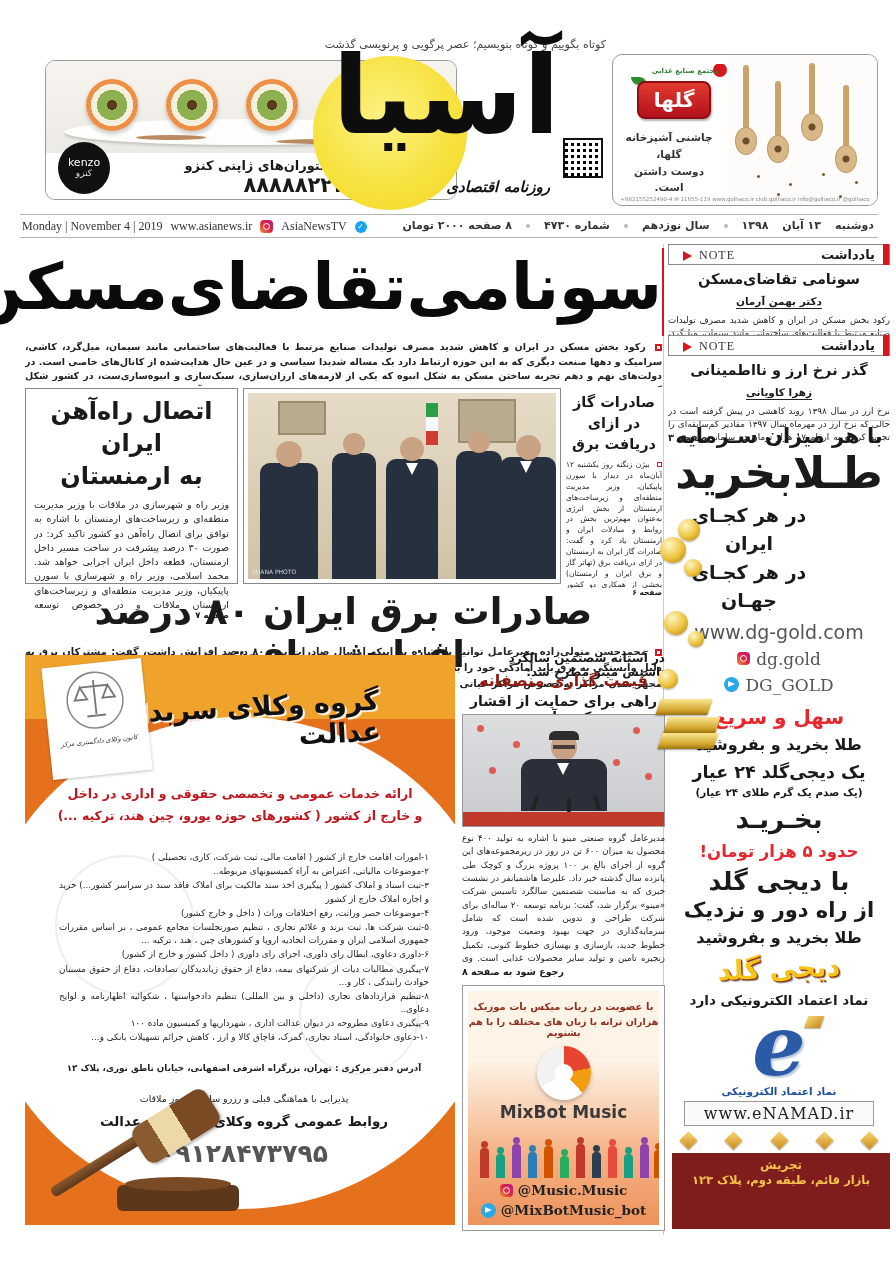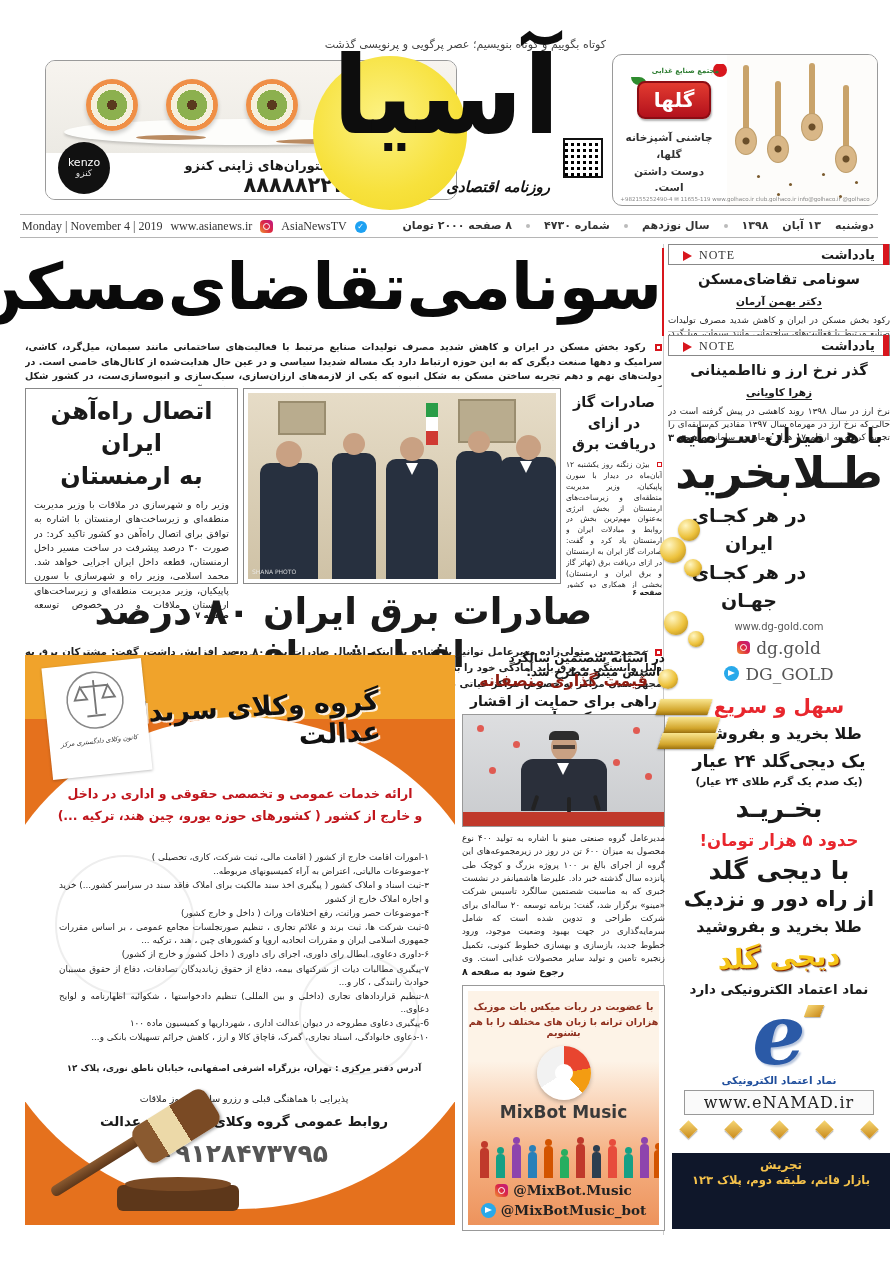--- a/index.html
+++ b/index.html
@@ -151,21 +151,21 @@
   .note-sep{left:668px;width:222px;height:1px;background:#ccc;}
 
   
   .dg{left:668px;top:424px;width:222px;text-align:center;}
   .dg-l1{font-size:21px;font-weight:bold;letter-spacing:-1px;}
   .dg-l2{font-size:44px;font-weight:bold;letter-spacing:-2px;line-height:1.15;}
   .dg-where{margin-top:2px;font-size:19px;font-weight:bold;line-height:1.5;text-align:center;padding-right:60px;}
   .coins{position:absolute;right:172px;top:95px;width:60px;height:230px;}
   .coin{position:absolute;border-radius:50%;background:radial-gradient(circle at 35% 30%,#fff6c2,#edc23c 55%,#a87c16);box-shadow:0 1px 2px rgba(0,0,0,.3);}
   .bar{position:absolute;height:16px;background:linear-gradient(#f9e690,#d3a62c 70%,#9c7210);transform:skewX(-18deg);box-shadow:0 1px 2px rgba(0,0,0,.35);}
-  .dg-site{margin-top:6px;font-size:10px;color:#555;direction:ltr;}
+  .dg-site{margin-top:6px;font-size:19px;color:#555;direction:ltr;}
   .dg-handle{display:flex;align-items:center;justify-content:center;gap:6px;direction:ltr;font-size:17px;color:#555;margin-top:6px;font-family:"DejaVu Serif",serif;}
   .dg-fast{margin-top:10px;font-size:20px;font-weight:bold;color:#e8262d;}
   .dg-t1{font-size:16px;font-weight:bold;margin-top:6px;}
   .dg-t2{font-size:17.5px;font-weight:bold;margin-top:8px;}
   .dg-t3{font-size:10.5px;font-weight:bold;margin-top:4px;}
   .dg-buy{font-size:26px;font-weight:bold;margin-top:6px;letter-spacing:2px;}
   .dg-price{font-size:16.5px;font-weight:bold;color:#e8262d;margin-top:8px;}
   .dg-t4{font-size:25px;font-weight:bold;margin-top:6px;}
   .dg-t5{font-size:21px;font-weight:bold;margin-top:2px;letter-spacing:-1px;}
   .dg-t6{font-size:16px;font-weight:bold;margin-top:6px;}
@@ -173,21 +173,21 @@
   .dg-enamad{font-size:13.5px;font-weight:bold;margin-top:8px;}
   .enamad-e{font-family:"DejaVu Serif",serif;font-style:italic;font-weight:bold;font-size:84px;line-height:.9;
             color:#2b5aa7;text-shadow:2px 2px 2px #b9c6dd;}
   .enamad-sq{position:absolute;width:16px;height:12px;background:linear-gradient(135deg,#f7d774,#c98a1b);transform:skewX(-20deg);box-shadow:1px 1px 1px rgba(0,0,0,.3);}
   .enamad-cap{font-size:10.5px;font-weight:bold;color:#1f4e9c;margin-top:2px;}
   .enamad-site{margin:4px auto 0;width:190px;border:1px solid #999;background:#fafafa;font-family:"DejaVu Serif",serif;
                font-size:16px;letter-spacing:1px;color:#222;direction:ltr;padding:2px 0;}
   .diamonds{margin-top:8px;display:flex;justify-content:space-between;padding:0 14px;}
   .dia{width:13px;height:13px;background:linear-gradient(135deg,#f7d774,#c98a1b);transform:rotate(45deg);box-shadow:1px 1px 1px rgba(0,0,0,.3);}
 
-  .tajrish{left:672px;top:1153px;width:218px;height:76px;background:#0f172a;color:#f5c24b;text-align:center;padding-top:5px;}
+  .tajrish{left:672px;top:1153px;width:218px;height:76px;background:#7f1d1d;color:#f5c24b;text-align:center;padding-top:5px;}
   .taj-l1{font-size:12px;font-weight:bold;}
   .taj-l2{font-size:11.5px;font-weight:bold;margin-top:1px;}
   .taj-phone{font-size:29px;font-weight:bold;color:#fff;letter-spacing:3px;margin-top:1px;}
 </style>
 </head>
 <body>
 
 <div class="page">
 
   <div class="abs slogan">کوتاه بگوییم و کوتاه بنویسیم؛ عصر پرگویی و پرنویسی گذشت</div>
@@ -369,21 +369,21 @@
     </div>
     <div class="law-list">
       <div>۱-امورات اقامت خارج از کشور ( اقامت مالی، ثبت شرکت، کاری، تحصیلی )</div>
       <div>۲-موضوعات مالیاتی، اعتراض به آراء کمیسیونهای مربوطه..</div>
       <div>۳-ثبت اسناد و املاک کشور ( پیگیری اخذ سند مالکیت برای املاک فاقد سند در سراسر کشور...) خرید و اجاره املاک خارج از کشور</div>
       <div>۴-موضوعات حصر وراثت، رفع اختلافات وراث ( داخل و خارج کشور)</div>
       <div>۵-ثبت شرکت ها، ثبت برند و علائم تجاری ، تنظیم صورتجلسات مجامع عمومی ، بر اساس مقررات جمهوری اسلامی ایران و مقررات اتحادیه اروپا و کشورهای چین ، هند ، ترکیه ...</div>
       <div>۶-داوری دعاوی، ابطال رای داوری، اجرای رای داوری ( داخل کشور و خارج از کشور)</div>
       <div>۷-پیگیری مطالبات دیات از شرکتهای بیمه، دفاع از حقوق زیاندیدگان تصادفات، دفاع از حقوق مسببان حوادث رانندگی ، کار و...</div>
       <div>۸-تنظیم قراردادهای تجاری (داخلی و بین المللی) تنظیم دادخواستها ، شکوائیه اظهارنامه و لوایح دعاوی..</div>
-      <div>6-پیگیری دعاوی مطروحه در دیوان عدالت اداری ، شهرداریها و کمیسیون ماده ۱۰۰</div>
+      <div>۹-پیگیری دعاوی مطروحه در دیوان عدالت اداری ، شهرداریها و کمیسیون ماده ۱۰۰</div>
       <div>۱۰-دعاوی خانوادگی، اسناد تجاری، گمرک، قاچاق کالا و ارز ، کاهش جرائم تسهیلات بانکی و...</div>
     </div>
     <div class="law-addr">آدرس دفتر مرکزی : تهران، بزرگراه اشرفی اصفهانی، خیابان ناطق نوری، پلاک ۱۲</div>
     <div class="law-note">پذیرایی با هماهنگی قبلی و رزرو ساعت و روز ملاقات</div>
     <div class="law-footer">روابط عمومی گروه وکلای سربداران عدالت</div>
     <div class="law-phone ltr">۰۹۱۲۸۴۷۳۷۹۵</div>
     <div class="gavel-base"></div>
     <div class="gavel-handle"></div>
     <div class="gavel-head"></div>
   </div>
@@ -403,21 +403,21 @@
         <span class="fig" style="left:84px;height:22px;background:#27ae60"></span>
         <span class="fig" style="left:100px;height:34px;background:#c0392b"></span>
         <span class="fig" style="left:116px;height:26px;background:#2c3e50"></span>
         <span class="fig" style="left:132px;height:32px;background:#e74c3c"></span>
         <span class="fig" style="left:148px;height:24px;background:#16a085"></span>
         <span class="fig" style="left:164px;height:34px;background:#8e44ad"></span>
         <span class="fig" style="left:178px;height:28px;background:#d35400"></span>
       </div>
       <div class="mix-handle">
         <span class="ig-icon"></span>
-        <span>@MixBot.Music</span>
+        <span>@Music.Music</span>
       </div>
       <div class="mix-handle">
         <span class="tg-icon"></span>
         <span>@MixBotMusic_bot</span>
       </div>
     </div>
   </div>
 
   <div class="abs note" style="top:244px">
     <div class="note-head">

